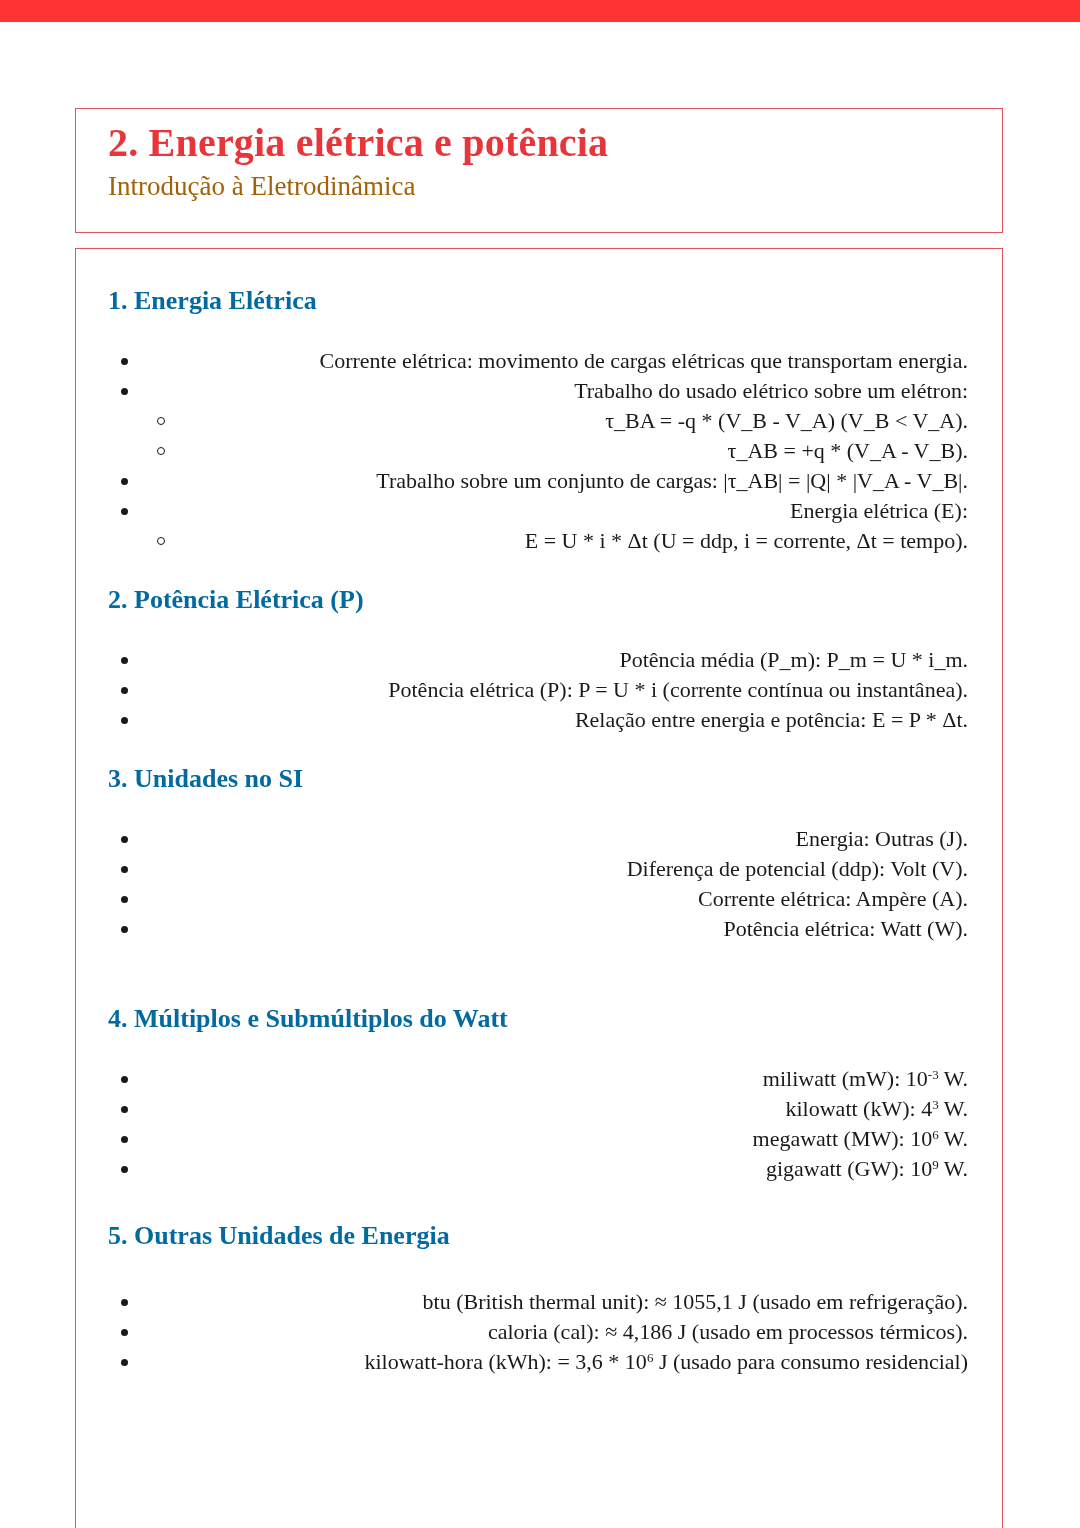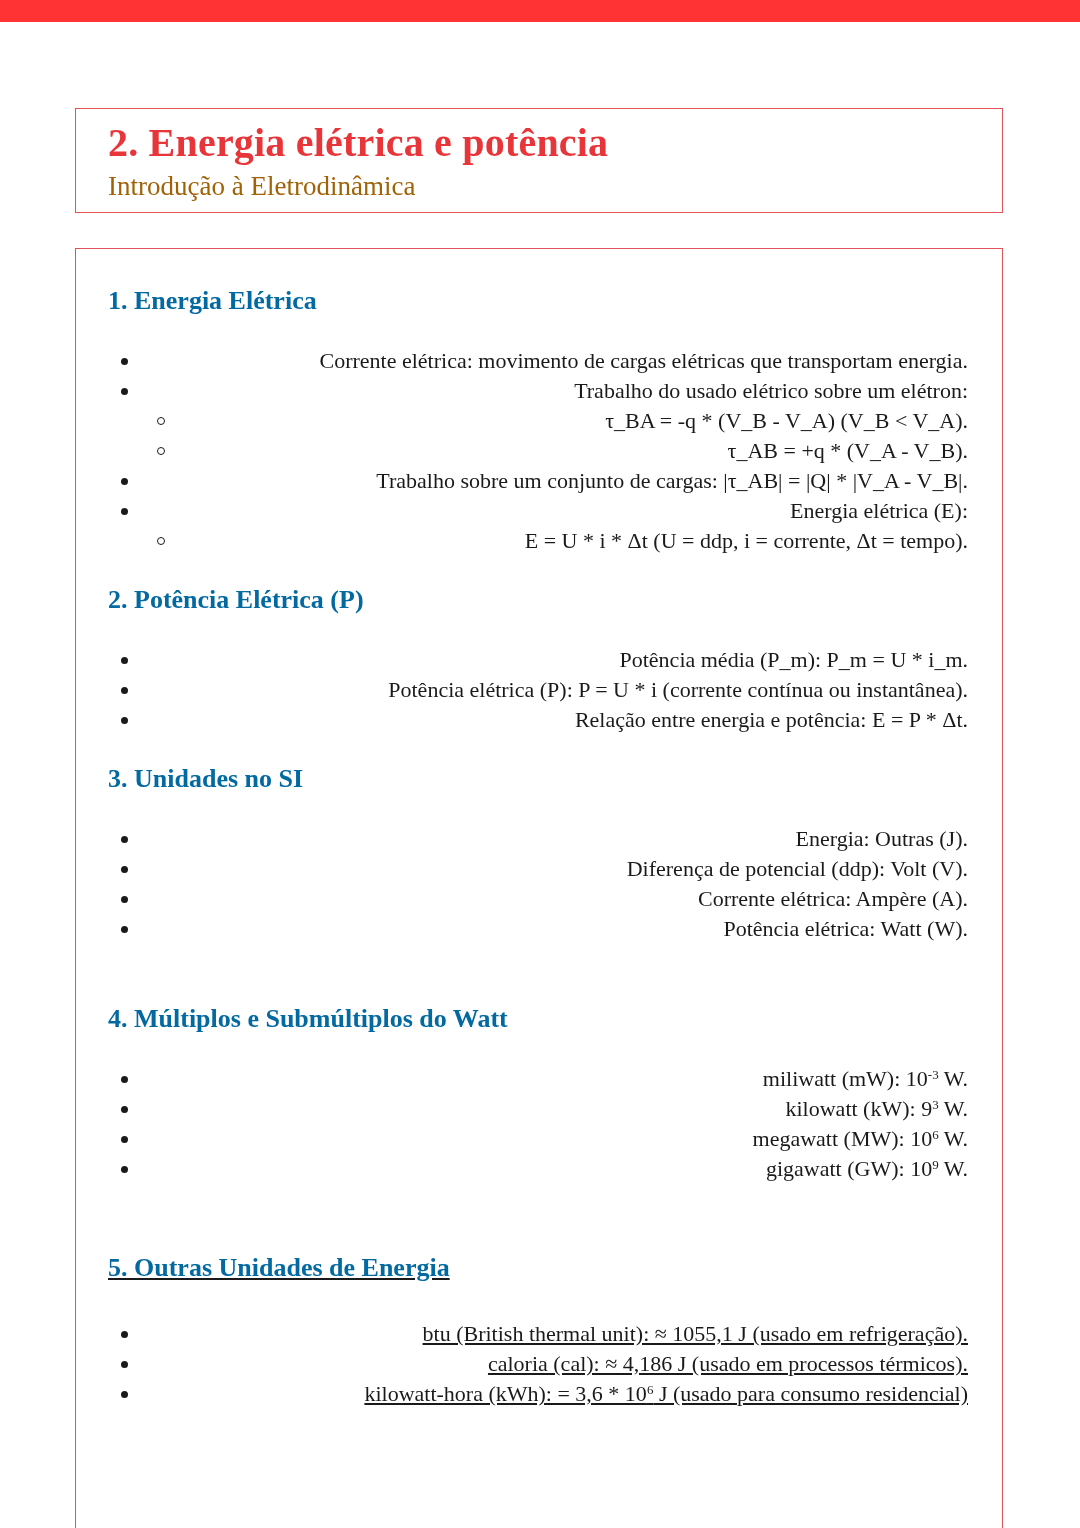--- a/index.html
+++ b/index.html
@@ -3,21 +3,21 @@
   <meta charset="utf-8">
   <style>
     html, body { margin: 0; padding: 0; }
     body {
       width: 1080px; height: 1528px; overflow: hidden; background: #ffffff;
       font-family: "Liberation Serif", "DejaVu Serif", serif; color: #1a1a1a;
       position: relative;
     }
     .top-bar { position: absolute; left: 0; top: 0; width: 1080px; height: 22px; background: #ff3333; }
     .header-box {
-      position: absolute; left: 75px; top: 108px; width: 928px; height: 105px;
+      position: absolute; left: 75px; top: 108px; width: 928px; height: 125px;
       border: 1.5px solid #e2525a; box-sizing: border-box;
     }
     .title {
       position: absolute; left: 32px; top: 10px; margin: 0;
       font-size: 40px; font-weight: bold; color: #e8353a; letter-spacing: 0.2px;
     }
     .subtitle {
       position: absolute; left: 32px; top: 62px; margin: 0;
       font-size: 27px; font-weight: normal; color: #a16207;
     }
@@ -83,27 +83,27 @@
       <li><span class="bullet"></span><span>Diferença de potencial (ddp): Volt (V).</span></li>
       <li><span class="bullet"></span><span>Corrente elétrica: Ampère (A).</span></li>
       <li><span class="bullet"></span><span>Potência elétrica: Watt (W).</span></li>
     </ul>
   </div>
 
   <div class="section" style="top:755px;">
     <h2>4. Múltiplos e Submúltiplos do Watt</h2>
     <ul style="margin-top:30px;">
       <li><span class="bullet"></span><span>miliwatt (mW): 10</span><sup>-3</sup><span> W.</span></li>
-      <li><span class="bullet"></span><span>kilowatt (kW): 9</span><sup>3</sup><span> W.</span></li>
+      <li><span class="bullet"></span><span>kilowatt (kW): 4</span><sup>3</sup><span> W.</span></li>
       <li><span class="bullet"></span><span>megawatt (MW): 10</span><sup>6</sup><span> W.</span></li>
       <li><span class="bullet"></span><span>gigawatt (GW): 10</span><sup>9</sup><span> W.</span></li>
     </ul>
   </div>
 
-  <div class="section" style="top:1004px;text-decoration:underline;">
+  <div class="section" style="top:972px;">
     <h2>5. Outras Unidades de Energia</h2>
     <ul style="margin-top:36px;">
       <li><span class="bullet"></span><span>btu (British thermal unit): ≈ 1055,1 J (usado em refrigeração).</span></li>
       <li><span class="bullet"></span><span>caloria (cal): ≈ 4,186 J (usado em processos térmicos).</span></li>
       <li><span class="bullet"></span><span>kilowatt-hora (kWh): = 3,6 * 10</span><sup>6</sup><span> J (usado para consumo residencial)</span></li>
     </ul>
   </div>
 
 </div>
 

